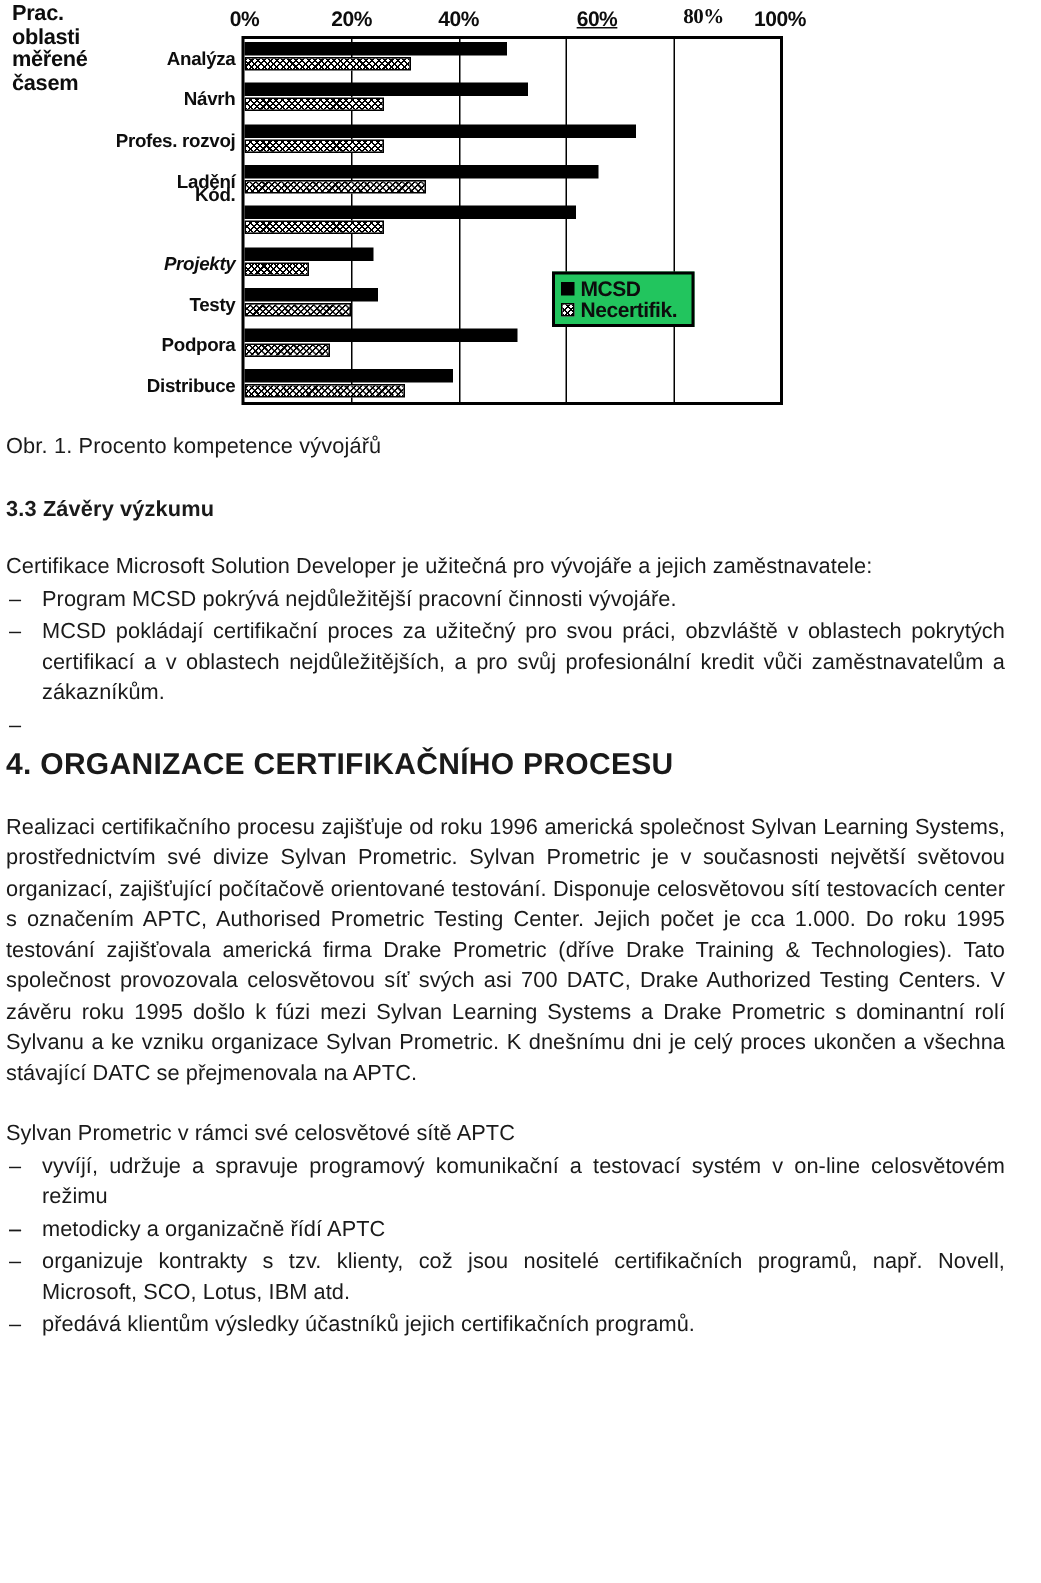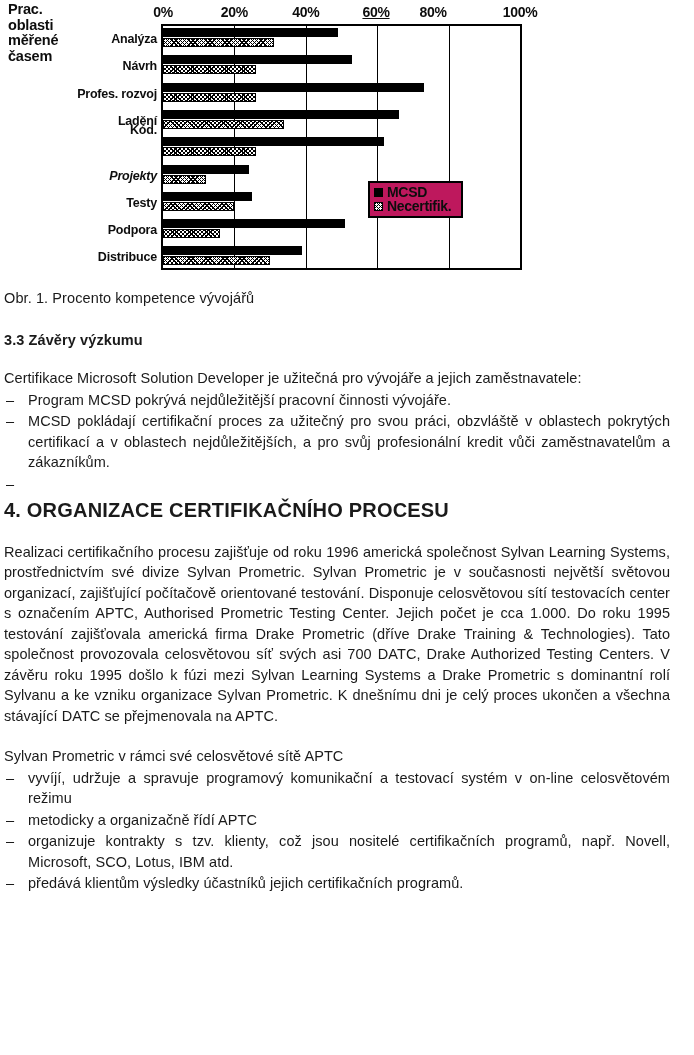--- a/index.html
+++ b/index.html
@@ -126,21 +126,21 @@
     white-space: nowrap;
     color: #0d0d0d;
   }
 
   
   .legend {
     position: absolute;
     left: 368px;
     top: 181px;
     border: 2px solid #000;
-    background: #be185d;
+    background: #22c55e;
     padding: 2px 10px 3px 4px;
     line-height: 14px;
   }
   .legend-row {
     display: flex;
     align-items: center;
     gap: 4px;
     white-space: nowrap;
   }
   .swatch {
@@ -229,22 +229,22 @@
     <div>Prac.</div>
     <div>oblasti</div>
     <div>měřené</div>
     <div>časem</div>
   </div>
 
   <div class="xaxis-labels" id="xaxis-labels">
       <span class="xtick" style="left: 163px;">0%</span>
       <span class="xtick" style="left: 234.4px;">20%</span>
       <span class="xtick" style="left: 305.8px;">40%</span>
-      <span class="xtick" style="left: 376px; text-decoration: underline;">60%</span>
-      <span class="xtick" style="left: 433px;">80%</span>
+      <span class="xtick" style="left: 398px; text-decoration: underline;">60%</span>
+      <span class="xtick" style="left: 469px; font-family: Liberation Serif, serif;">80%</span>
       <span class="xtick" style="left: 520px;">100%</span>
     </div>
 
   <div class="ycats" id="ycats">
       <div class="ycat" style="top: 8px;">Analýza</div>
       <div class="ycat" style="top: 35.3px;">Návrh</div>
       <div class="ycat" style="top: 62.6px;">Profes. rozvoj</div>
       <div class="ycat" style="top: 89.9px; text-align: center;">Ladění</div>
       <div class="ycat" style="top: 99px;">Kód.</div>
       <div class="ycat" style="top: 144.5px; font-style: italic;">Projekty</div>

